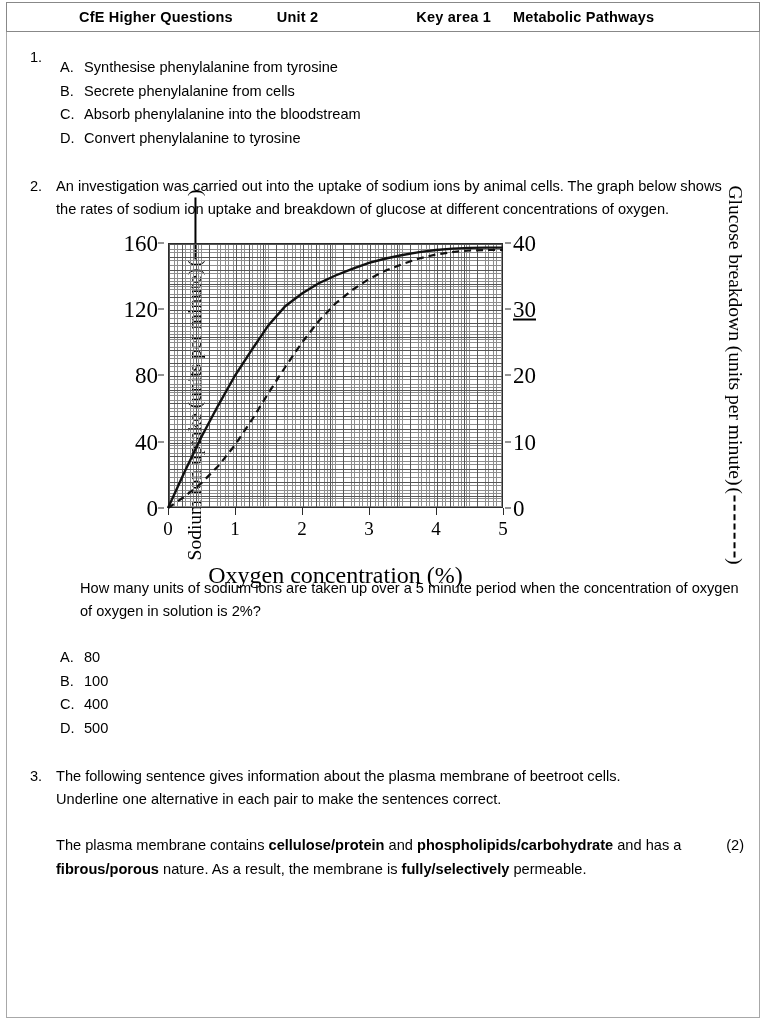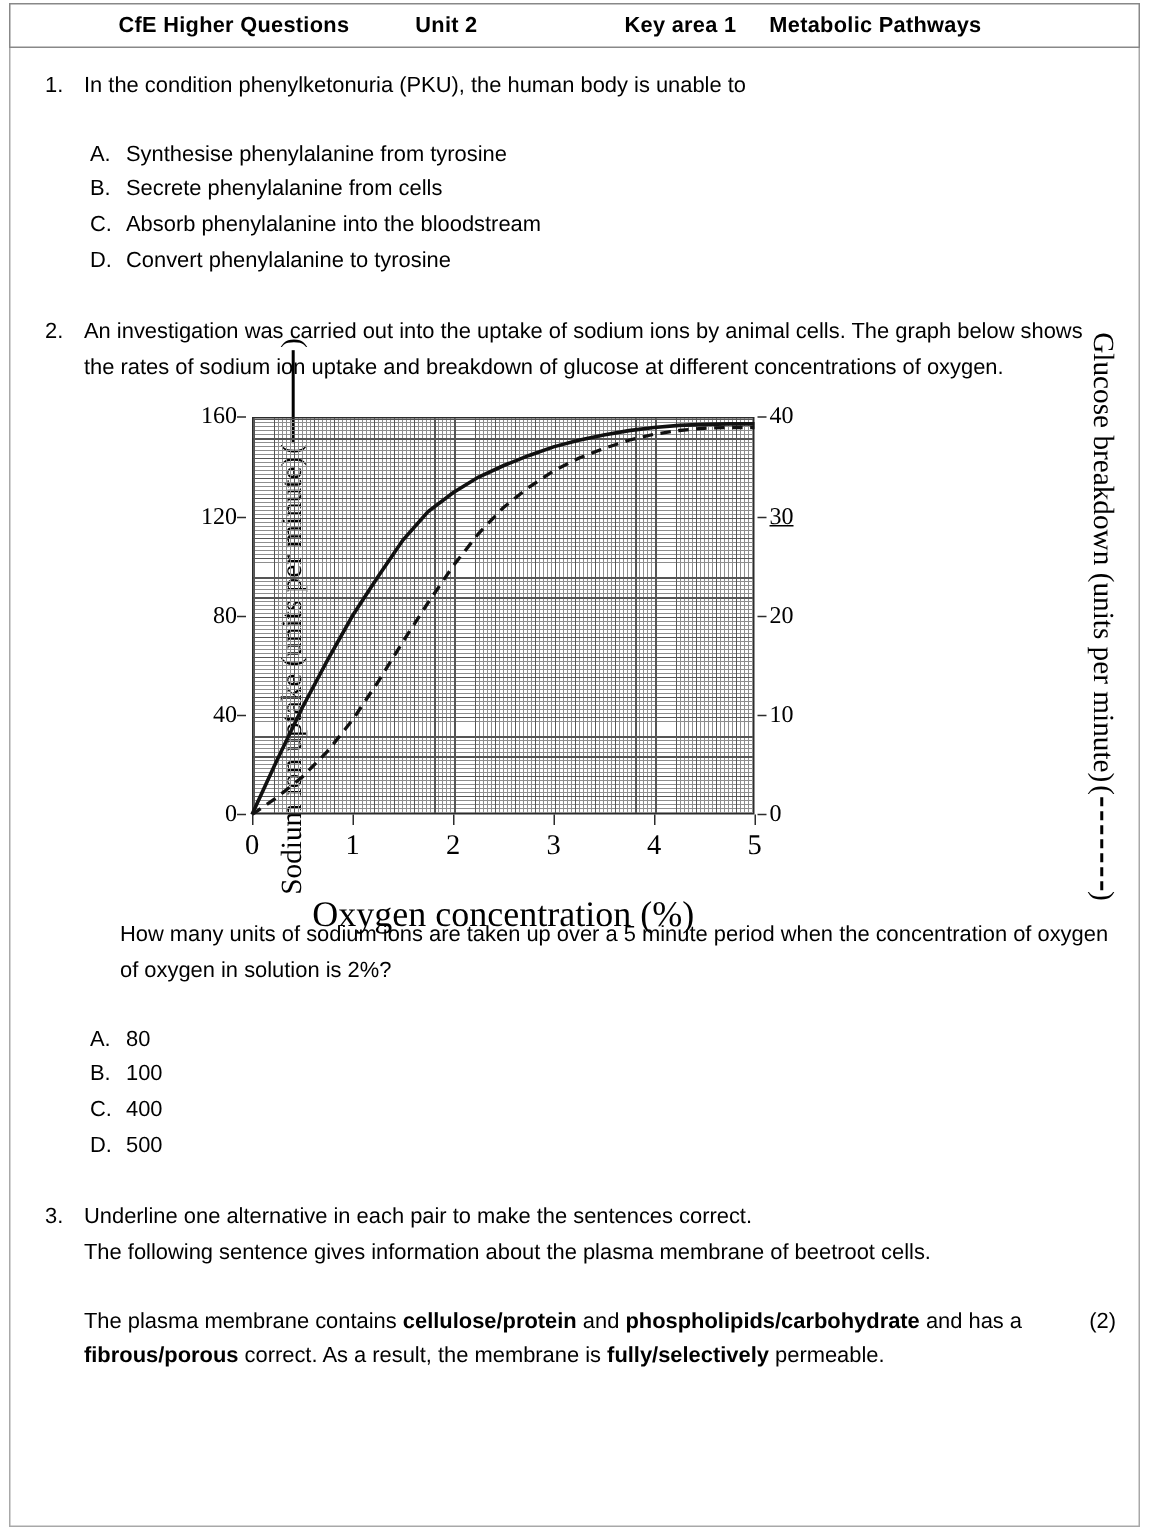--- a/index.html
+++ b/index.html
@@ -126,21 +126,21 @@
     position: absolute;
     top: 13px;
     height: 265px;
     width: 40px;
   }
   .axis-left-ticks { left: 124px; }
   .axis-right-ticks { left: 505px; }
   .ytick {
     position: absolute;
     font-family: "Liberation Serif", serif;
-    font-size: 16px;
+    font-size: 23px;
     line-height: 1;
     transform: translateY(-50%);
     white-space: nowrap;
   }
   .axis-left-ticks .ytick { right: 6px; text-align: right; }
   .axis-right-ticks .ytick { left: 8px; text-align: left; }
   .ytick-mark {
     position: absolute;
     width: 6px;
     height: 0;
@@ -261,21 +261,20 @@
     <span class="hdr-seg">Key area 1</span>
     <span class="hdr-gap-3"></span>
     <span class="hdr-seg">Metabolic Pathways</span>
   </div>
 </div>
 
 <div class="content">
 
   <div class="q" style="margin-top:12px;">
     <span class="q-num">1.</span>
-    <div class="q-body">In the condition phenylketonuria (PKU), the human body is unable to</div>
   </div>
 
   <div class="opts" style="margin-top:22px;">
     <div class="opt">
       <span class="opt-letter">A.</span>
       <span class="opt-text">Synthesise phenylalanine from tyrosine</span>
     </div>
     <div class="opt">
       <span class="opt-letter">B.</span>
       <span class="opt-text">Secrete phenylalanine from cells</span>
@@ -381,24 +380,24 @@
     </div>
     <div class="opt">
       <span class="opt-letter">D.</span>
       <span class="opt-text">500</span>
     </div>
   </div>
 
   <div class="q" style="margin-top:24px;">
     <span class="q-num">3.</span>
     <div class="q-body">
+      <div>The following sentence gives information about the plasma membrane of beetroot cells.</div>
       <div>Underline one alternative in each pair to make the sentences correct.</div>
-      <div>The following sentence gives information about the plasma membrane of beetroot cells.</div>
     </div>
   </div>
 
   <div class="q" style="margin-top:22px;">
     <div class="q-body">
-      <span class="marks">(2)</span><span>The plasma membrane contains </span><span class="bold">cellulose/protein</span><span> and </span><span class="bold">phospholipids/carbohydrate</span><span> and has a </span><span class="bold">fibrous/porous</span><span> correct.  As a result, the membrane is </span><span class="bold">fully/selectively</span><span> permeable.</span>
+      <span class="marks">(2)</span><span>The plasma membrane contains </span><span class="bold">cellulose/protein</span><span> and </span><span class="bold">phospholipids/carbohydrate</span><span> and has a </span><span class="bold">fibrous/porous</span><span> nature.  As a result, the membrane is </span><span class="bold">fully/selectively</span><span> permeable.</span>
     </div>
   </div>
 
 </div>
 
 </body></html>

